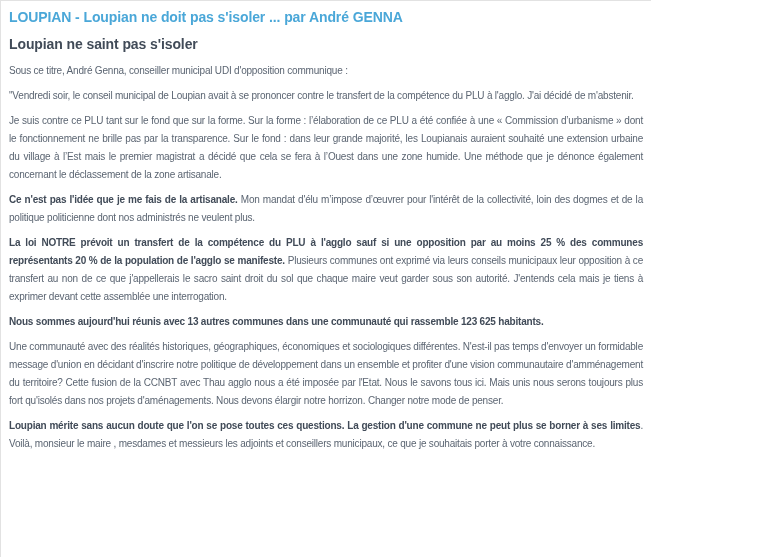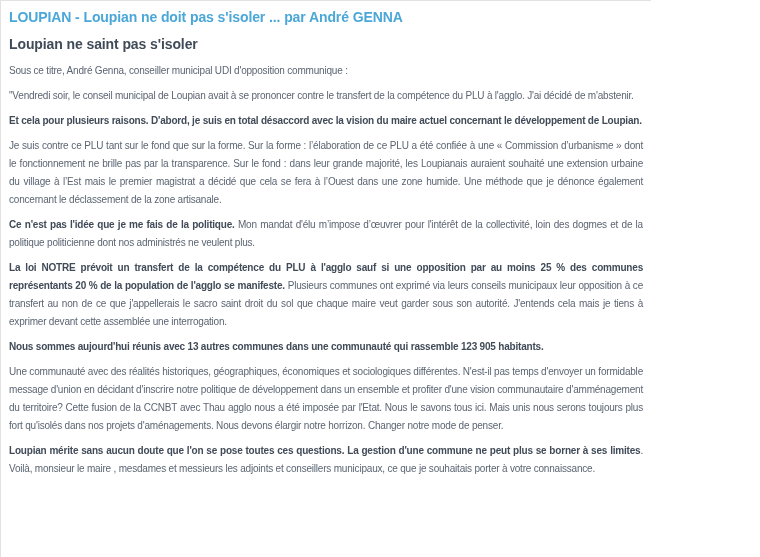--- a/index.html
+++ b/index.html
@@ -61,21 +61,20 @@
 </style>
 </head>
 <body>
 
 <div class="page">
   <a class="title-link">LOUPIAN - Loupian ne doit pas s'isoler ... par André GENNA</a>
   <h2 class="article-heading">Loupian ne saint pas s'isoler</h2>
   <div class="article-body">
       <p><span>Sous ce titre, André Genna, conseiller municipal UDI d'opposition communique :</span></p>
       <p><span>"Vendredi soir, le conseil municipal de Loupian avait à se prononcer contre le transfert de la compétence du PLU à l'agglo. J'ai décidé de m'abstenir.</span></p>
-      <p><span class="b">Et cela pour plusieurs raisons. D'abord, je suis en total désaccord avec la vision du maire actuel concernant le développement de Loupian.</span></p>
       <p><span>Je suis contre ce PLU tant sur le fond que sur la forme. Sur la forme : l’élaboration de ce PLU a été confiée à une « Commission d’urbanisme » dont le fonctionnement ne brille pas par la transparence.  Sur le fond : dans leur grande majorité, les Loupianais auraient souhaité une extension urbaine du village à l’Est mais le premier magistrat a décidé que cela se fera à l’Ouest dans une zone humide. Une méthode que je dénonce également concernant le déclassement de la zone artisanale.</span></p>
-      <p><span class="b">Ce n'est pas l'idée que je me fais de la politique.</span><span> Mon mandat d'élu m’impose d’œuvrer pour l'intérêt de la collectivité, loin des dogmes et de la politique politicienne dont nos administrés ne veulent plus.</span></p>
+      <p><span class="b">Ce n'est pas l'idée que je me fais de la artisanale.</span><span> Mon mandat d'élu m’impose d’œuvrer pour l'intérêt de la collectivité, loin des dogmes et de la politique politicienne dont nos administrés ne veulent plus.</span></p>
       <p><span class="b">La loi NOTRE prévoit un transfert de la compétence du PLU à l'agglo sauf si une opposition par au moins 25 % des communes représentants 20 % de la population de l'agglo se manifeste.</span><span> Plusieurs communes ont exprimé via leurs conseils municipaux leur opposition à ce transfert au non de ce que j'appellerais le sacro saint droit du sol que chaque maire veut garder sous son autorité. J'entends cela mais je tiens à exprimer devant cette assemblée une interrogation.</span></p>
-      <p><span class="b">Nous sommes aujourd'hui réunis avec 13 autres communes dans une communauté qui rassemble 123 905 habitants.</span></p>
+      <p><span class="b">Nous sommes aujourd'hui réunis avec 13 autres communes dans une communauté qui rassemble 123 625 habitants.</span></p>
       <p><span>Une communauté avec des réalités historiques, géographiques, économiques et sociologiques différentes. N'est-il pas temps d'envoyer un formidable message d'union en décidant d'inscrire notre politique de développement dans un ensemble et profiter d'une vision communautaire d'amménagement du territoire? Cette fusion de la CCNBT avec Thau agglo nous a été imposée par l'Etat. Nous le savons tous ici. Mais unis nous serons toujours plus fort qu'isolés dans nos projets d'aménagements. Nous devons élargir notre horrizon. Changer notre mode de penser.</span></p>
       <p><span class="b">Loupian mérite sans aucun doute que l'on se pose toutes ces questions. La gestion d'une commune ne peut plus se borner  à ses limites</span><span>. Voilà, monsieur le maire , mesdames et messieurs les adjoints et conseillers municipaux, ce que je souhaitais porter à votre connaissance.</span></p>
     </div>
 </div>
 
 </body></html>

